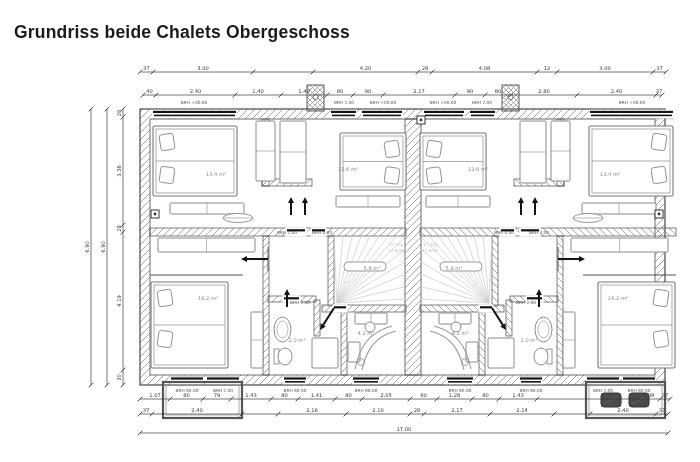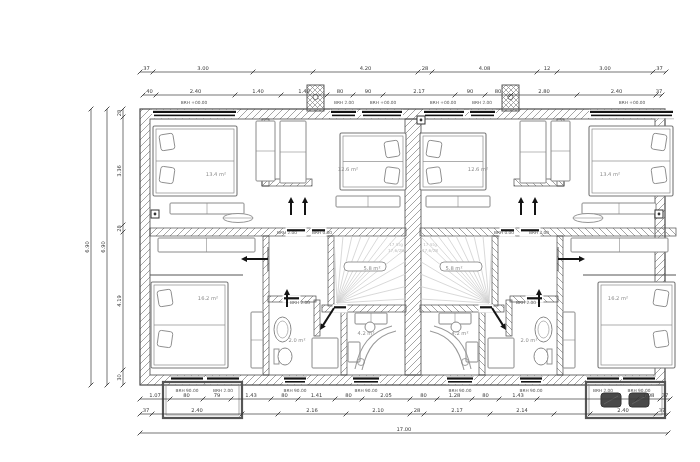--- a/index.html
+++ b/index.html
@@ -7,20 +7,21 @@
         font-family:"Liberation Sans",sans-serif;}
   .title{position:absolute;left:14px;top:22px;margin:0;font-size:17.5px;font-weight:bold;
          color:#1a1a1a;font-family:"Liberation Sans",sans-serif;letter-spacing:.2px;}
   #plan{position:absolute;left:0;top:0;width:700px;height:462px;}
   svg text{font-family:"DejaVu Sans",sans-serif;}
 </style>
 </head>
 <body>
 
 <div class="page">
+  <h1 class="title">Grundriss beide Chalets Obergeschoss</h1>
   <div id="plan"><svg viewBox="0 0 700 462" width="700" height="462">
         <defs>
           <pattern id="hat" width="7" height="7" patternUnits="userSpaceOnUse">
             <path d="M-1,8 L8,-1 M-4,4 L4,-4 M3,11 L11,3" stroke="#9c9c9c" stroke-width="0.9" fill="none"></path>
           </pattern>
           <pattern id="xh" width="5" height="5" patternUnits="userSpaceOnUse">
             <path d="M0,5 L5,0 M0,0 L5,5" stroke="#8a8a8a" stroke-width="0.7" fill="none"></path>
           </pattern>
         </defs>
         <g>

